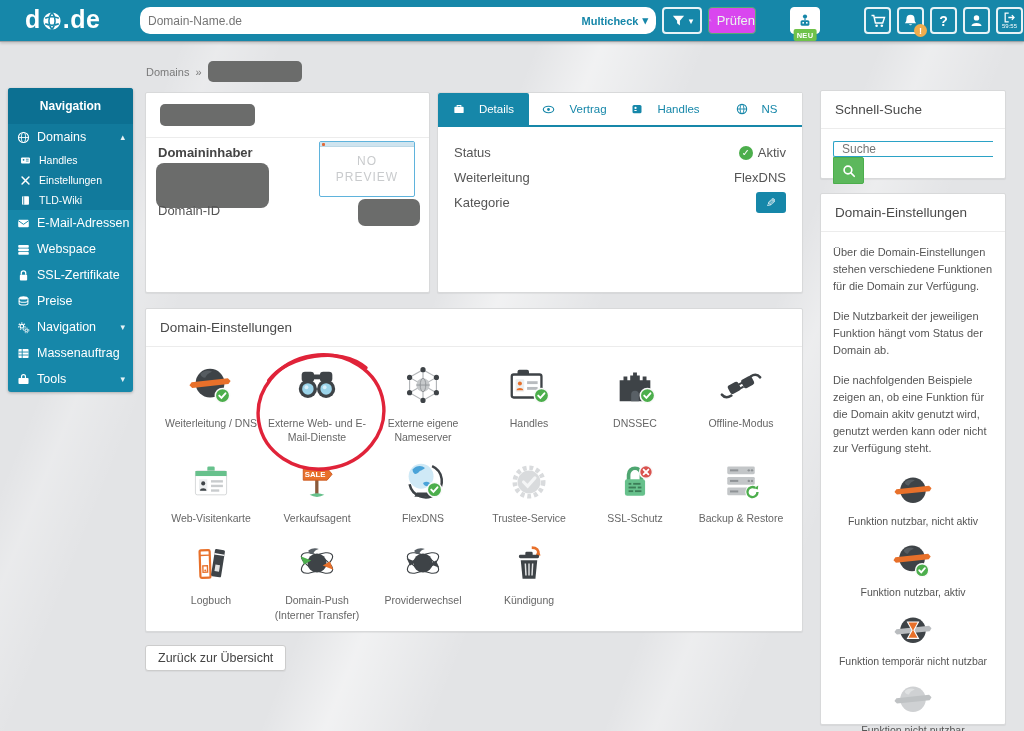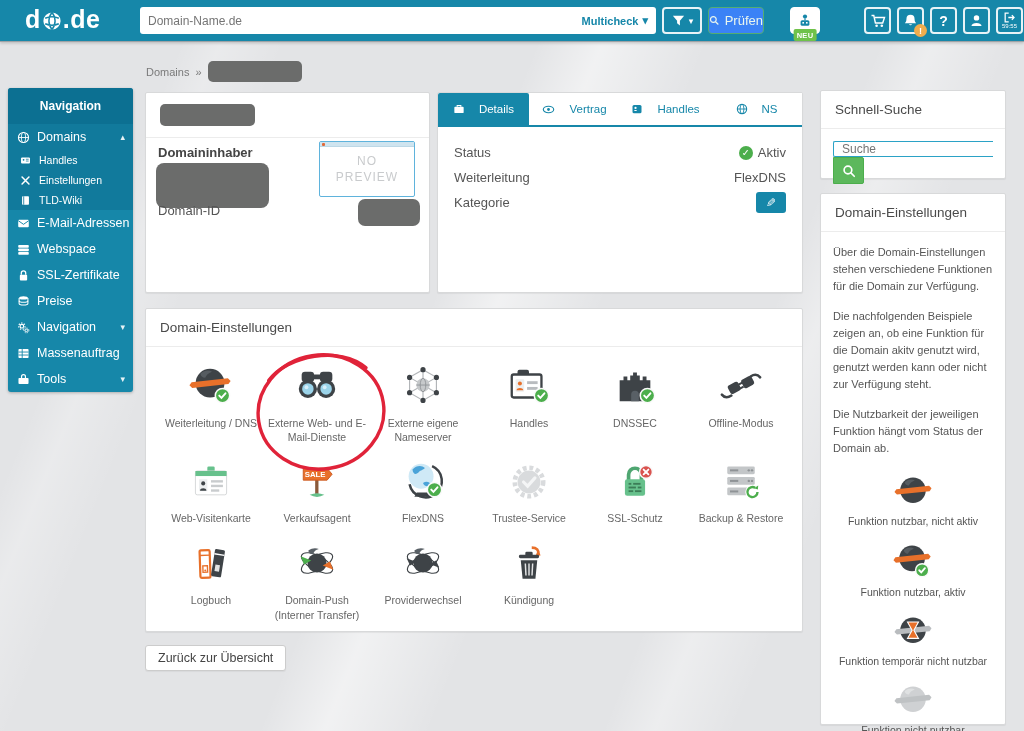--- a/index.html
+++ b/index.html
@@ -12,30 +12,30 @@
       linear-gradient(112deg, rgba(255,255,255,0) 15%, rgba(255,255,255,.25) 18%, rgba(255,255,255,0) 23%);
   }
 
   
   .topbar { position:absolute; left:0; top:0; width:1024px; height:41px; background:#1687a9;
             box-shadow:0 1px 0 #9fa3a6, 0 2px 3px rgba(0,0,0,.2); z-index:10; }
   .logo { position:absolute; left:25px; top:5px; color:#fff; font-size:25px; font-weight:bold;
           display:flex; align-items:center; letter-spacing:.5px; }
   .logo svg { margin:3px 1px 0 1px; }
   .searchwrap { position:absolute; left:140px; top:7px; width:516px; height:27px; background:#fff;
-                border-radius:3px; display:flex; align-items:center; }
+                border-radius:10px; display:flex; align-items:center; }
   .searchwrap input { flex:1; border:0; outline:none; height:100%; padding:0 8px; font-size:12px;
                       color:#666; background:transparent; font-family:inherit; }
   .multicheck { display:flex; align-items:center; gap:4px; padding-right:8px; color:#1687a9;
                 font-size:11px; font-weight:bold; cursor:pointer; white-space:nowrap; }
   .hbtn { position:absolute; top:7px; height:27px; border:2px solid rgba(255,255,255,.9); border-radius:4px;
           display:flex; align-items:center; justify-content:center; color:#fff; background:transparent; cursor:pointer; }
   .btn-filter { left:662px; width:40px; gap:3px; }
   .btn-filter .caret { font-size:9px; }
-  .btn-prufen { left:708px; width:56px; background:#3b82f6; border:1px solid #54ad72; color:#eaf6ee;
+  .btn-prufen { left:708px; width:48px; background:#d946ef; border:1px solid #54ad72; color:#eaf6ee;
                 font-size:13px; gap:5px; }
   .btn-robot { left:790px; width:30px; background:#fff; border:1px solid #fff; }
   .neu-badge { position:absolute; left:50%; transform:translateX(-50%); bottom:-8px; background:#6fc24a;
                color:#fff; font-size:7.5px; font-weight:bold; padding:1.5px 3px; border-radius:2px; letter-spacing:.3px; }
   .right-cluster { position:absolute; left:864px; top:7px; display:flex; gap:6px; }
   .rbtn { width:27px; height:27px; border:2px solid rgba(255,255,255,.9); border-radius:4px; position:relative;
           display:flex; flex-direction:column; align-items:center; justify-content:center; color:#fff; cursor:pointer; }
   .rbtn .q { font-size:14px; font-weight:bold; }
   .notif-badge { position:absolute; right:-5px; bottom:-5px; width:13px; height:13px; border-radius:50%;
                  background:#f0ad4e; color:#fff; font-size:9px; font-weight:bold; display:flex;
@@ -691,22 +691,22 @@
             <path d="M10.2 10.2L14 14" stroke="#fff" stroke-width="1.9" stroke-linecap="round"></path>
           </svg>
       </div>
     </div>
   </section>
 
   <section class="card info-card">
     <div class="card-head">Domain-Einstellungen</div>
     <div class="info-body">
       <p>Über die Domain-Einstellungen stehen verschiedene Funktionen für die Domain zur Verfügung.</p>
+      <p>Die Nutzbarkeit der jeweiligen Funktion hängt vom Status der Domain ab.</p>
       <p>Die nachfolgenden Beispiele zeigen an, ob eine Funktion für die Domain akitv genutzt wird, genutzt werden kann oder nicht zur Verfügung steht.</p>
-      <p>Die Nutzbarkeit der jeweiligen Funktion hängt vom Status der Domain ab.</p>
 
       <div class="legend-item">
         <svg width="44" height="42" viewBox="0 0 48 46">
             <circle cx="24" cy="21" r="14" fill="#3e4347"></circle>
             <path d="M15 12c3.5-3 8-3.5 11-1.5-3.5 1.2-5.5 3-6.5 5.5-2.8 0-4.5-1.8-4.5-4z" fill="#565c61"></path>
             <g transform="rotate(-6 24 21)">
               <path d="M6 18h36l2.4 3-2.4 3H6l-2.4-3z" fill="#e8702a"></path>
             </g>
           </svg>
         <div class="legend-label">Funktion nutzbar, nicht aktiv</div>

